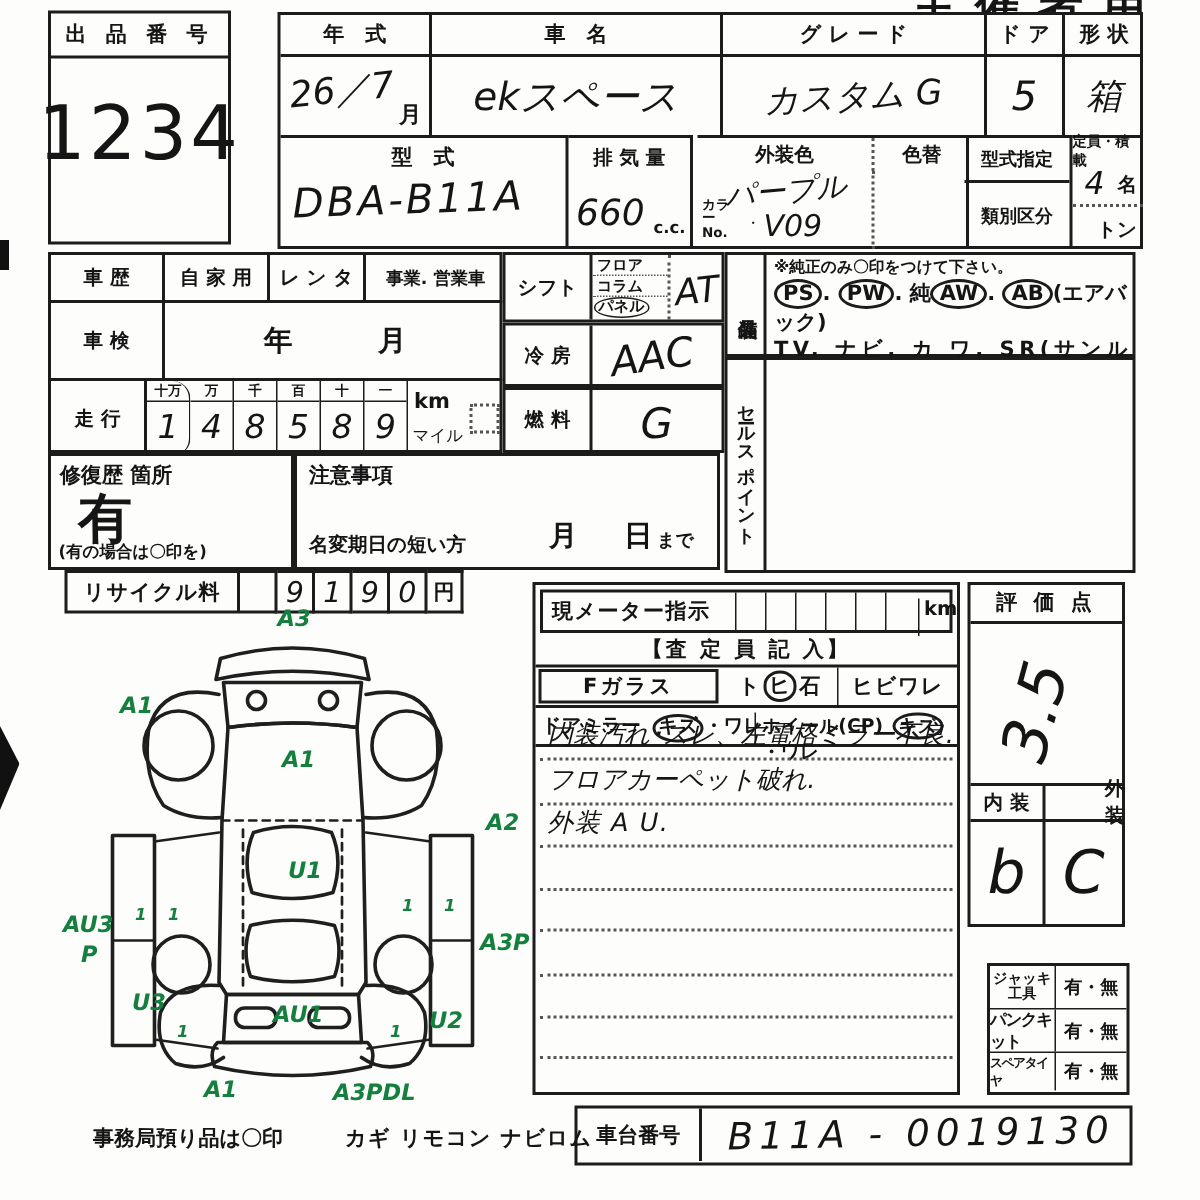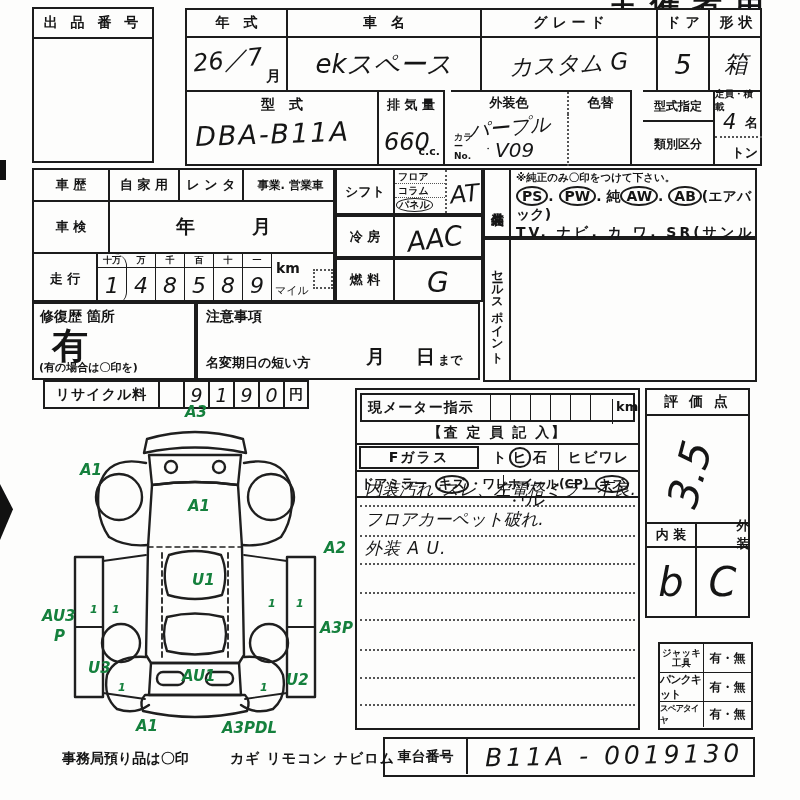--- a/index.html
+++ b/index.html
@@ -23,20 +23,21 @@
 
 <div class="sheet">
 
   <div class="abs" style="left:0;top:160px;width:6px;height:20px;background:#111;"></div>
   <div class="abs" style="left:0;top:484px;width:13px;height:56px;background:#111;clip-path:polygon(0 0,100% 45%,0 100%);"></div>
 
   <div class="abs b" style="left:608px;top:-16px;font-size:30px;letter-spacing:12px;">主催者用</div>
 
   <div class="box" style="left:32px;top:7px;width:122px;height:156px;">
     <div class="ctr b" style="height:30px;border-bottom:2px solid #1c1c1c;font-size:14px;letter-spacing:4px;">出 品 番 号</div>
+    <div class="ctr" style="height:100px;font-size:50px;letter-spacing:2px;">1234</div>
   </div>
 
   <div class="box" style="left:185px;top:8px;width:577px;height:158px;">
 
     <div class="abs ctr b" style="left:0;top:0;width:101px;height:28px;border-bottom:2px solid #1c1c1c;border-right:2px solid #1c1c1c;font-size:14px;">年　式</div>
     <div class="abs ctr b" style="left:101px;top:0;width:194px;height:28px;border-bottom:2px solid #1c1c1c;border-right:2px solid #1c1c1c;font-size:14px;">車　名</div>
     <div class="abs ctr b" style="left:295px;top:0;width:176px;height:28px;border-bottom:2px solid #1c1c1c;border-right:2px solid #1c1c1c;font-size:14px;">グ レ ー ド</div>
     <div class="abs ctr b" style="left:471px;top:0;width:52px;height:28px;border-bottom:2px solid #1c1c1c;border-right:2px solid #1c1c1c;font-size:14px;">ド ア</div>
     <div class="abs ctr b" style="left:523px;top:0;width:52px;height:28px;border-bottom:2px solid #1c1c1c;font-size:14px;">形 状</div>
 
@@ -54,26 +55,26 @@
       <span class="hw" style="font-size:27px;">5</span>
     </div>
     <div class="abs ctr" style="left:523px;top:28px;width:52px;height:52px;">
       <span class="hw" style="font-size:24px;">箱</span>
     </div>
 
     <div class="abs" style="left:0;top:80px;width:192px;height:74px;border-top:2px solid #1c1c1c;border-right:2px solid #1c1c1c;">
       <div class="ctr b" style="height:26px;font-size:14px;">型　式</div>
       <div class="hw" style="font-size:27px;padding-left:8px;letter-spacing:2px;transform:rotate(-2deg);">DBA-B11A</div>
     </div>
-    <div class="abs" style="left:192px;top:80px;width:66px;height:74px;border-top:2px solid #1c1c1c;border-right:2px solid #1c1c1c;">
+    <div class="abs" style="left:192px;top:80px;width:83px;height:74px;border-top:2px solid #1c1c1c;border-right:2px solid #1c1c1c;">
       <div class="ctr b" style="height:26px;font-size:13px;">排 気 量</div>
       <span class="hw" style="position:absolute;left:5px;bottom:8px;font-size:24px;">660</span>
       <span class="b" style="position:absolute;right:3px;bottom:6px;font-size:11px;">c.c.</span>
     </div>
-    <div class="abs" style="left:264px;top:80px;width:181px;height:74px;border-top:2px solid #1c1c1c;border-right:2px solid #1c1c1c;">
+    <div class="abs" style="left:278px;top:80px;width:181px;height:74px;border-top:2px solid #1c1c1c;border-right:2px solid #1c1c1c;">
       <div class="abs ctr b" style="left:0;top:0;width:116px;height:22px;font-size:13px;">外装色</div>
       <div class="abs ctr b" style="left:116px;top:0;width:65px;height:22px;border-left:2px dotted #555;font-size:13px;">色替</div>
       <div class="abs" style="left:116px;top:22px;width:65px;height:52px;border-left:2px dotted #555;"></div>
       <div class="abs hw" style="left:18px;top:22px;font-size:20px;transform:rotate(-5deg);">パープル</div>
       <div class="abs b" style="left:3px;bottom:3px;width:26px;font-size:9px;line-height:1.05;">カラーNo.</div>
       <span style="position:absolute;left:32px;bottom:8px;font-size:10px;">・</span>
       <span class="hw" style="position:absolute;left:44px;bottom:2px;font-size:20px;">V09</span>
     </div>
     <div class="abs" style="left:456px;top:80px;width:72px;height:74px;border-top:2px solid #1c1c1c;border-right:2px solid #1c1c1c;">
       <div class="ctr b" style="height:28px;font-size:12px;">型式指定</div>

